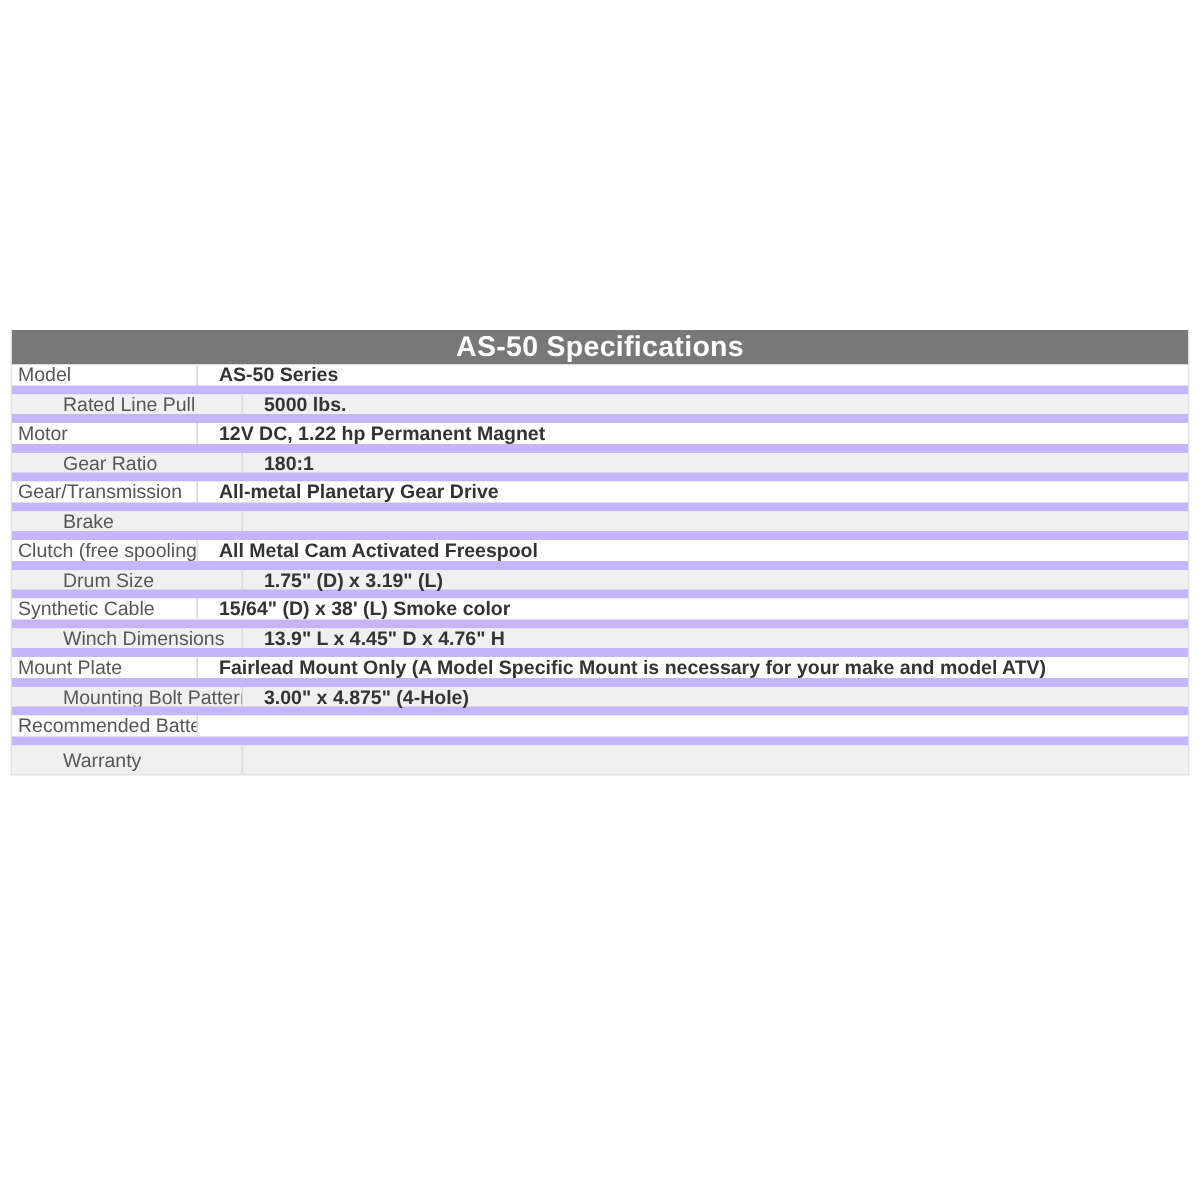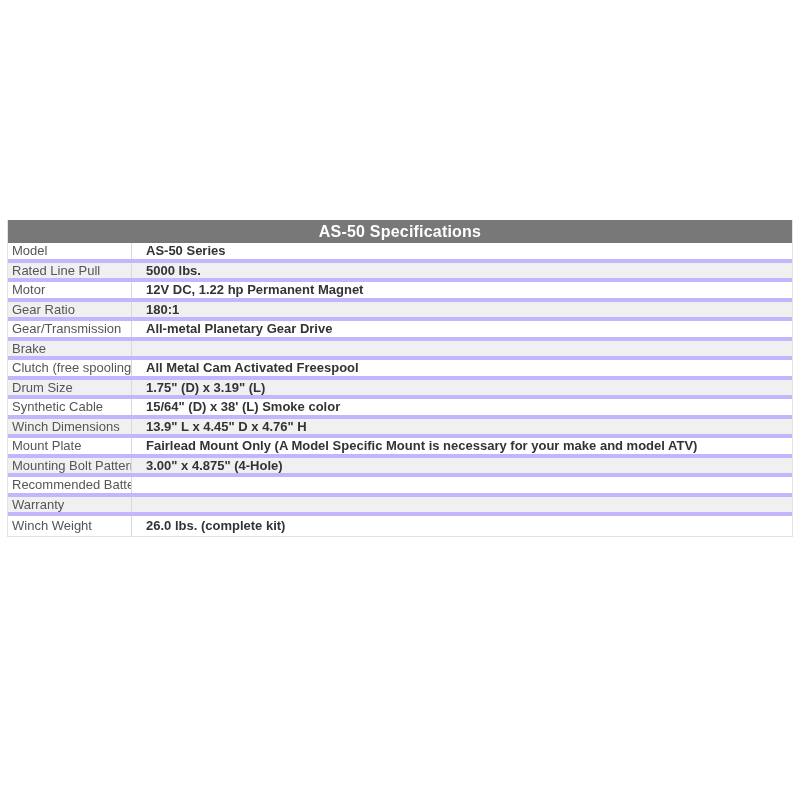--- a/index.html
+++ b/index.html
@@ -24,36 +24,36 @@
     width: 786px;
     box-sizing: border-box;
     border: 1px solid #e3e3e3;
     border-top: none;
   }
   .spec-header {
     height: 23px;
     line-height: 23px;
     background: var(--header-bg, #787878);
     color: var(--header-fg, #ffffff);
-    font-size: 16px;
+    font-size: 19px;
     font-weight: bold;
     text-align: center;
     letter-spacing: 0.2px;
   }
   .spec-row {
     display: flex;
     height: 19.5px;
     box-sizing: border-box;
-    border-bottom: 4px solid #c4b5fd;
+    border-bottom: 6px solid #c4b5fd;
     background: #ffffff;
     align-items: center;
     font-size: 13px;
   }
   .spec-row:last-child { border-bottom: none; }
-  .spec-row.alt { background: var(--row-alt-bg, #f0f0f0); }
+  .spec-row.alt { background: var(--row-alt-bg, #f0f0f0); padding-left: 30px; }
   .spec-label {
     width: 124px;
     box-sizing: border-box;
     flex: 0 0 124px;
     padding-left: 4px;
     border-right: 1px solid #d9d9d9;
     color: var(--label-fg, #565656);
     font-weight: 400;
     white-space: nowrap;
     overflow: hidden;
@@ -123,19 +123,15 @@
         <div class="spec-row alt">
           <div class="spec-label">Mounting Bolt Pattern</div>
           <div class="spec-value">3.00" x 4.875" (4-Hole)</div>
         </div>
         <div class="spec-row">
           <div class="spec-label">Recommended Battery</div>
         </div>
         <div class="spec-row alt">
           <div class="spec-label">Warranty</div>
         </div>
-        <div class="spec-row">
-          <div class="spec-label">Winch Weight</div>
-          <div class="spec-value">26.0 lbs. (complete kit)</div>
-        </div>
       </div>
   </div>
 </div>
 
 </body></html>

